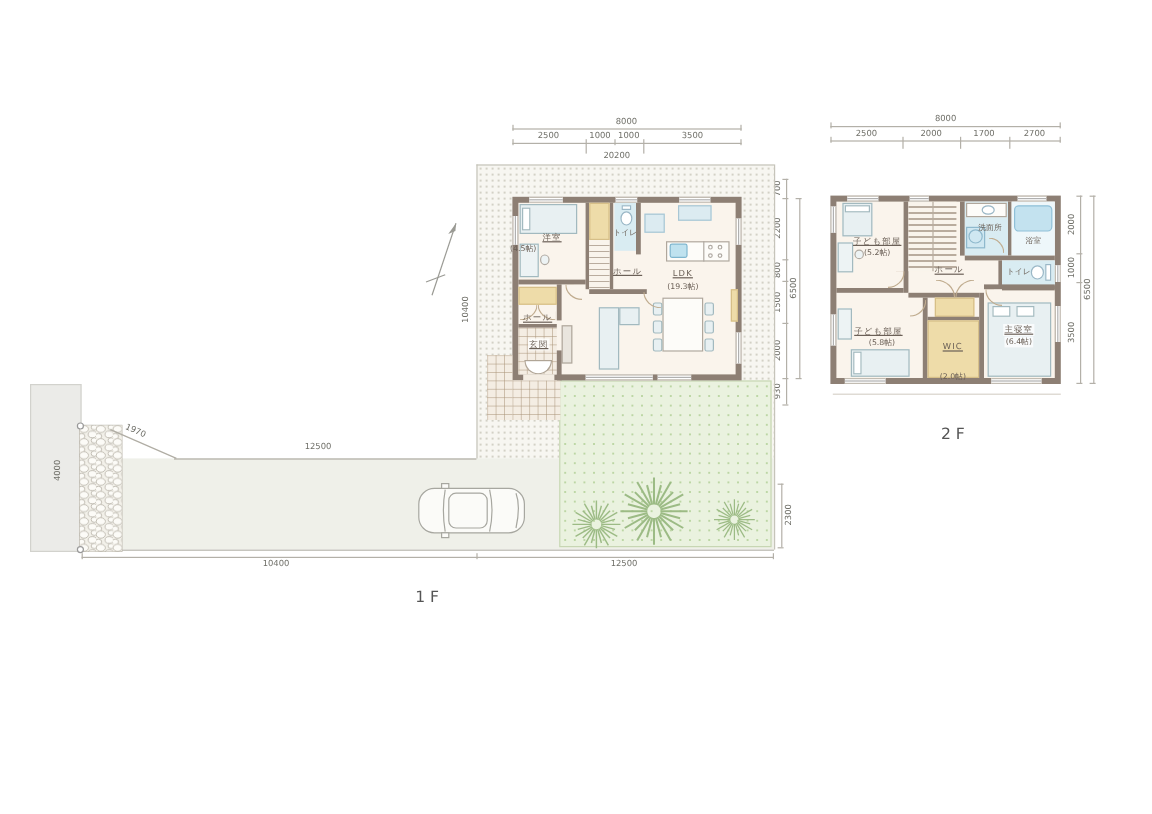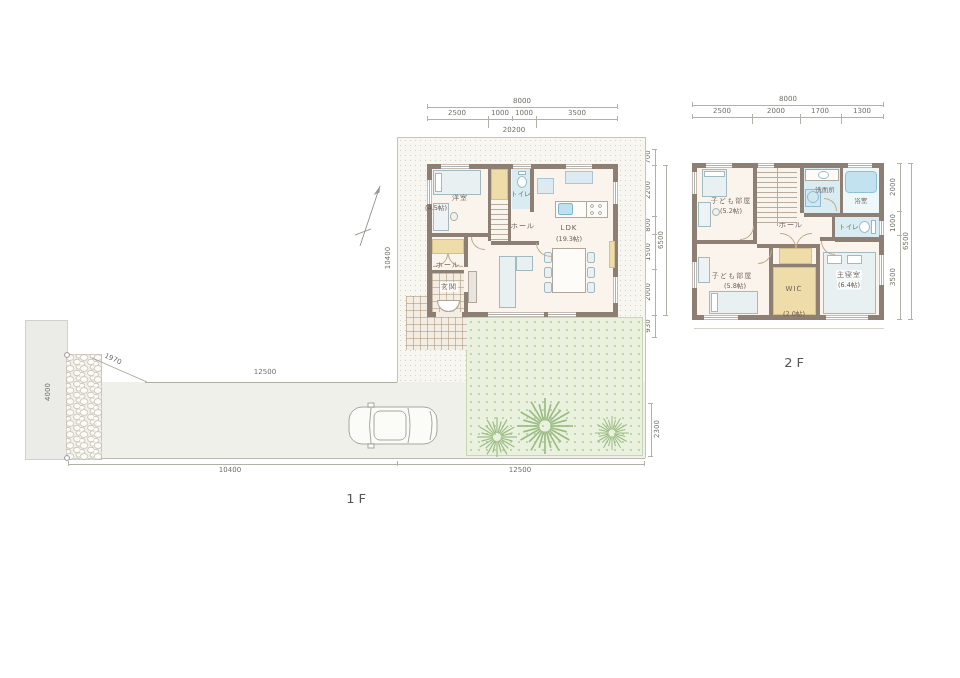--- a/index.html
+++ b/index.html
@@ -18,21 +18,21 @@
   .wet{position:absolute;background:#d9ecf2;}
   .tan{position:absolute;background:#eedca9;border:1px solid #d6bf88;box-sizing:border-box;}
   .furn{position:absolute;background:#e8f0f2;border:1px solid #a2b9bf;box-sizing:border-box;}
   .wht{position:absolute;background:#fdfcf9;border:1px solid #b0a79c;box-sizing:border-box;}
   .stairs{position:absolute;background:#f9f4ec;background-image:repeating-linear-gradient(180deg,transparent 0,transparent 4px,#b9ac9e 4px,#b9ac9e 5px);}
   .tile{position:absolute;background-color:#f4ede3;background-image:linear-gradient(rgba(170,148,122,.55) 1px,transparent 1px),linear-gradient(90deg,rgba(170,148,122,.55) 1px,transparent 1px);background-size:7px 7px;}
   .stip{position:absolute;background-color:#f7f6f1;background-image:radial-gradient(#d3d1c6 .7px,transparent .8px);background-size:5px 5px;border-top:1px solid #c6c4ba;border-left:1px solid #c6c4ba;box-sizing:border-box;}
   .gard{position:absolute;background-color:#eaf2df;background-image:radial-gradient(#bcd6a4 .8px,transparent .9px);background-size:8px 8px;border:1px solid #c7d6b3;box-sizing:border-box;}
   .drive{position:absolute;background:#eff0e9;}
   .road{position:absolute;background:#ebebe8;border:1px solid #d2d2cd;box-sizing:border-box;}
-  .rl{position:absolute;font-size:7px;color:#6b6057;transform:translate(-50%,-50%);white-space:nowrap;letter-spacing:1px;text-align:center;}
+  .rl{position:absolute;font-size:7px;color:#6b6057;transform:translate(-50%,-50%);white-space:nowrap;letter-spacing:1px;text-align:center;text-decoration:underline;}
   .rls{position:absolute;font-size:6.5px;color:#6b6057;transform:translate(-50%,-50%);white-space:nowrap;}
   .fl{position:absolute;font-size:13px;color:#555;letter-spacing:4px;transform:translate(-50%,-50%);}
   .arc{position:absolute;border:0 solid #c0ac8f;background:transparent;box-sizing:border-box;}
   .winh{position:absolute;height:5px;background:#fff linear-gradient(#b0b0b0,#b0b0b0) center/100% 1px no-repeat;border-top:1px solid #c2bcb2;border-bottom:1px solid #c2bcb2;box-sizing:border-box;}
   .winv{position:absolute;width:5px;background:#fff linear-gradient(90deg,#b0b0b0,#b0b0b0) center/1px 100% no-repeat;border-left:1px solid #c2bcb2;border-right:1px solid #c2bcb2;box-sizing:border-box;}
   .dot{position:absolute;border-radius:50%;border:1px solid #b0aaa2;background:#fff;box-sizing:border-box;}
   .circ{position:absolute;border-radius:50%;border:1px solid #999;background:#fff;box-sizing:border-box;}
   .fix{position:absolute;background:#fff;border:1px solid #9ab7c6;box-sizing:border-box;}
 </style>
 </head>
@@ -248,21 +248,21 @@
   <span class="dl" style="left:788px;top:99px">8000</span>
   <div class="lh" style="left:692px;top:117px;width:192px"></div>
   <i class="tv" style="left:692px;top:114px"></i>
   <i class="tv" style="left:752px;top:114px;height:10px"></i>
   <i class="tv" style="left:800px;top:114px;height:10px"></i>
   <i class="tv" style="left:841px;top:114px;height:10px"></i>
   <i class="tv" style="left:883px;top:114px"></i>
   <span class="dl" style="left:722px;top:111px">2500</span>
   <span class="dl" style="left:776px;top:111px">2000</span>
   <span class="dl" style="left:820px;top:111px">1700</span>
-  <span class="dl" style="left:862px;top:111px">1300</span>
+  <span class="dl" style="left:862px;top:111px">2700</span>
 
   <div class="lv" style="left:900px;top:163px;height:157px"></div>
   <i class="th" style="left:897px;top:163px"></i>
   <i class="th" style="left:897px;top:211px"></i>
   <i class="th" style="left:897px;top:235px"></i>
   <i class="th" style="left:897px;top:319px"></i>
   <span class="dlr" style="left:893px;top:187px">2000</span>
   <span class="dlr" style="left:893px;top:223px">1000</span>
   <span class="dlr" style="left:893px;top:277px">3500</span>
   <div class="lv" style="left:911px;top:163px;height:157px"></div>

